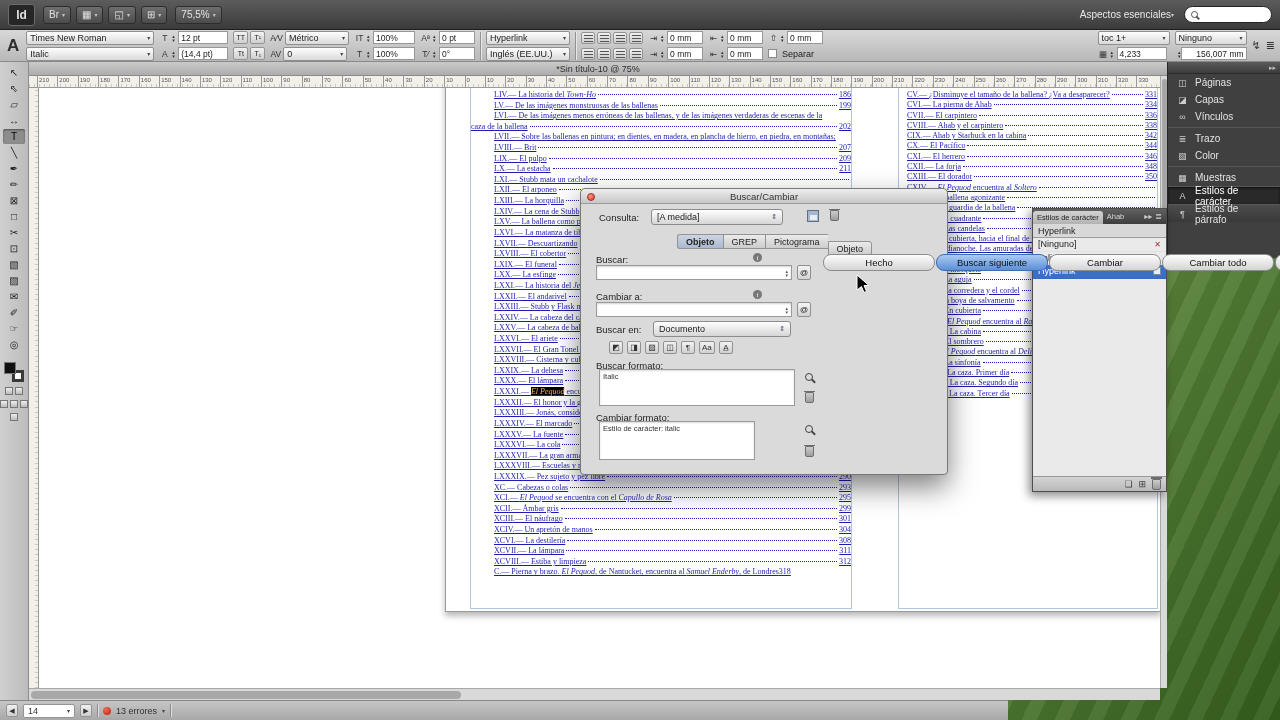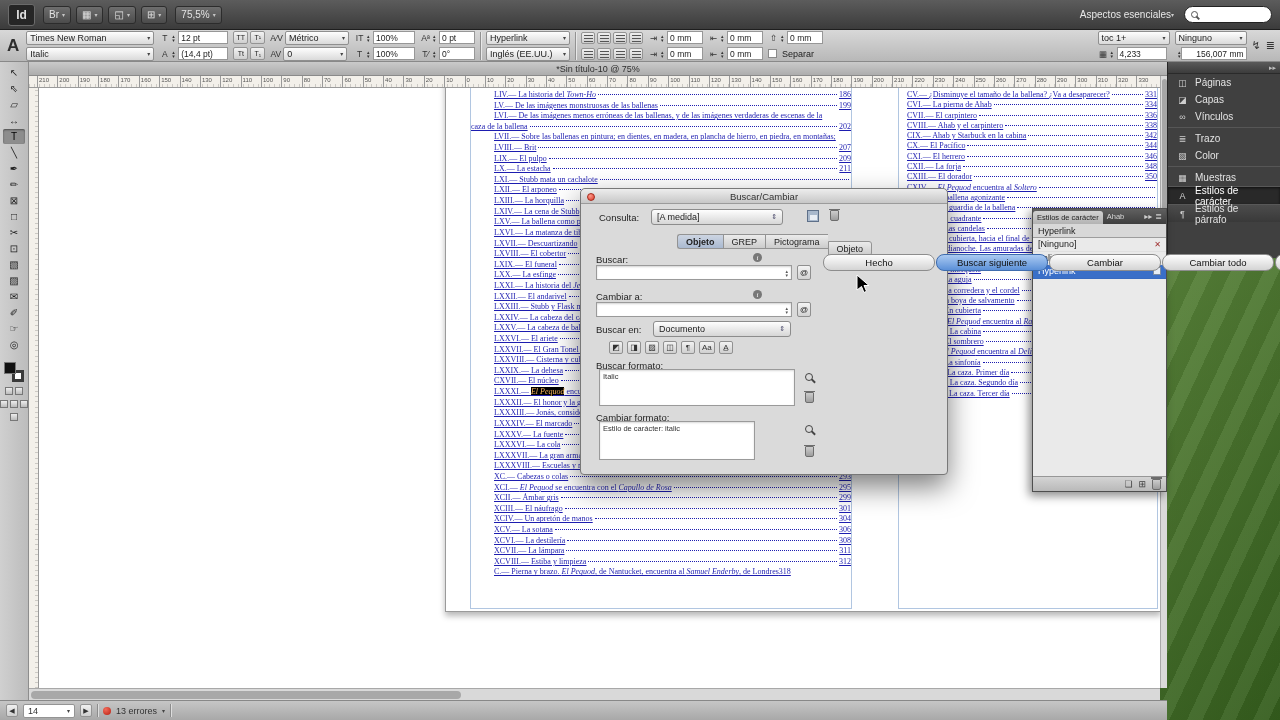--- a/index.html
+++ b/index.html
@@ -92,21 +92,21 @@
   .toc-text{text-decoration:underline;}
   .toc-text .hl{background:#000;color:#f7b55e;font-style:italic;}
   .leader{flex:1;min-width:4px;border-bottom:1px dotted #1d1db0;margin:0 2px;transform:translateY(-2px);}
   .toc-page{text-decoration:underline;}
   .vscroll{position:absolute;left:1160px;top:76px;width:7px;height:612px;background:#d9d9d9;border-left:1px solid #a8a8a8;z-index:2;}
   .vscroll .thumb{position:absolute;left:1px;top:3px;width:5px;height:150px;background:#a6a6a6;border-radius:3px;}
   .hscroll{position:absolute;left:29px;top:688px;width:1131px;height:12px;background:#d9d9d9;border-top:1px solid #a8a8a8;z-index:2;}
   .hscroll .thumb{position:absolute;left:2px;top:2px;height:8px;width:430px;background:#a8a8a8;border-radius:4px;}
 
   
-  .statusbar{position:absolute;left:0;top:700px;width:1167px;height:20px;
+  .statusbar{position:absolute;left:0;top:700px;width:1008px;height:20px;
     background:linear-gradient(#c6c6c6,#a8a8a8);border-top:1px solid #888;
     display:flex;align-items:center;gap:5px;padding:0 6px;font-size:9px;color:#333;z-index:4;}
   .sb-arr{width:12px;height:13px;background:linear-gradient(#f0f0f0,#cfcfcf);border:1px solid #949494;
     border-radius:2px;display:flex;align-items:center;justify-content:center;font-size:7px;}
   .page-dd{width:52px;height:14px;background:#fff;border:1px solid #949494;border-radius:2px;
     display:flex;align-items:center;padding:0 4px;font-size:9px;}
   .page-dd::after{content:"▾";font-size:6px;margin-left:auto;color:#444;}
   .sb-sep{width:1px;height:13px;background:#8c8c8c;box-shadow:1px 0 0 #ddd;}
   .err-dot{width:8px;height:8px;border-radius:50%;background:radial-gradient(circle at 35% 30%,#f26a5a,#b81f10);flex:none;}
   .err-car{font-size:6px;color:#444;}
@@ -641,21 +641,21 @@
             <span class="toc-text"><span>LXXVIII.— Cisterna y cubos</span></span>
             <span class="leader"></span>
             <span class="toc-page"></span>
           </div>
           <div class="toc-line">
             <span class="toc-text"><span>LXXIX.— La dehesa</span></span>
             <span class="leader"></span>
             <span class="toc-page"></span>
           </div>
           <div class="toc-line">
-            <span class="toc-text"><span>CXVII.— El núcleo</span></span>
+            <span class="toc-text"><span>LXXX.— El lámpara</span></span>
             <span class="leader"></span>
             <span class="toc-page"></span>
           </div>
           <div class="toc-line">
             <span class="toc-text"><span>LXXXI.— </span><span class="hl">El Pequod</span><span> encuentra al </span><span style="font-style: italic;">Virgen</span></span>
             <span class="leader"></span>
             <span class="toc-page"></span>
           </div>
           <div class="toc-line">
             <span class="toc-text"><span>LXXXII.— El honor y la gloria de la caza de la ballena</span></span>
@@ -686,20 +686,25 @@
             <span class="toc-text"><span>LXXXVII.— La gran armada</span></span>
             <span class="leader"></span>
             <span class="toc-page"></span>
           </div>
           <div class="toc-line">
             <span class="toc-text"><span>LXXXVIII.— Escuelas y maestros</span></span>
             <span class="leader"></span>
             <span class="toc-page"></span>
           </div>
           <div class="toc-line">
+            <span class="toc-text"><span>LXXXIX.— Pez sujeto y pez libre</span></span>
+            <span class="leader"></span>
+            <span class="toc-page">290</span>
+          </div>
+          <div class="toc-line">
             <span class="toc-text"><span>XC.— Cabezas o colas</span></span>
             <span class="leader"></span>
             <span class="toc-page">293</span>
           </div>
           <div class="toc-line">
             <span class="toc-text"><span>XCI.— </span><span style="font-style: italic;">El Pequod</span><span> se encuentra con el </span><span style="font-style: italic;">Capullo de Rosa</span></span>
             <span class="leader"></span>
             <span class="toc-page">295</span>
           </div>
           <div class="toc-line">
@@ -709,25 +714,20 @@
           </div>
           <div class="toc-line">
             <span class="toc-text"><span>XCIII.— El náufrago</span></span>
             <span class="leader"></span>
             <span class="toc-page">301</span>
           </div>
           <div class="toc-line">
             <span class="toc-text"><span>XCIV.— Un apretón de manos</span></span>
             <span class="leader"></span>
             <span class="toc-page">304</span>
-          </div>
-          <div class="toc-line">
-            <span class="toc-text"><span>XCV.— La sotana</span></span>
-            <span class="leader"></span>
-            <span class="toc-page">306</span>
           </div>
           <div class="toc-line">
             <span class="toc-text"><span>XCVI.— La destilería</span></span>
             <span class="leader"></span>
             <span class="toc-page">308</span>
           </div>
           <div class="toc-line">
             <span class="toc-text"><span>XCVII.— La lámpara</span></span>
             <span class="leader"></span>
             <span class="toc-page">311</span>

